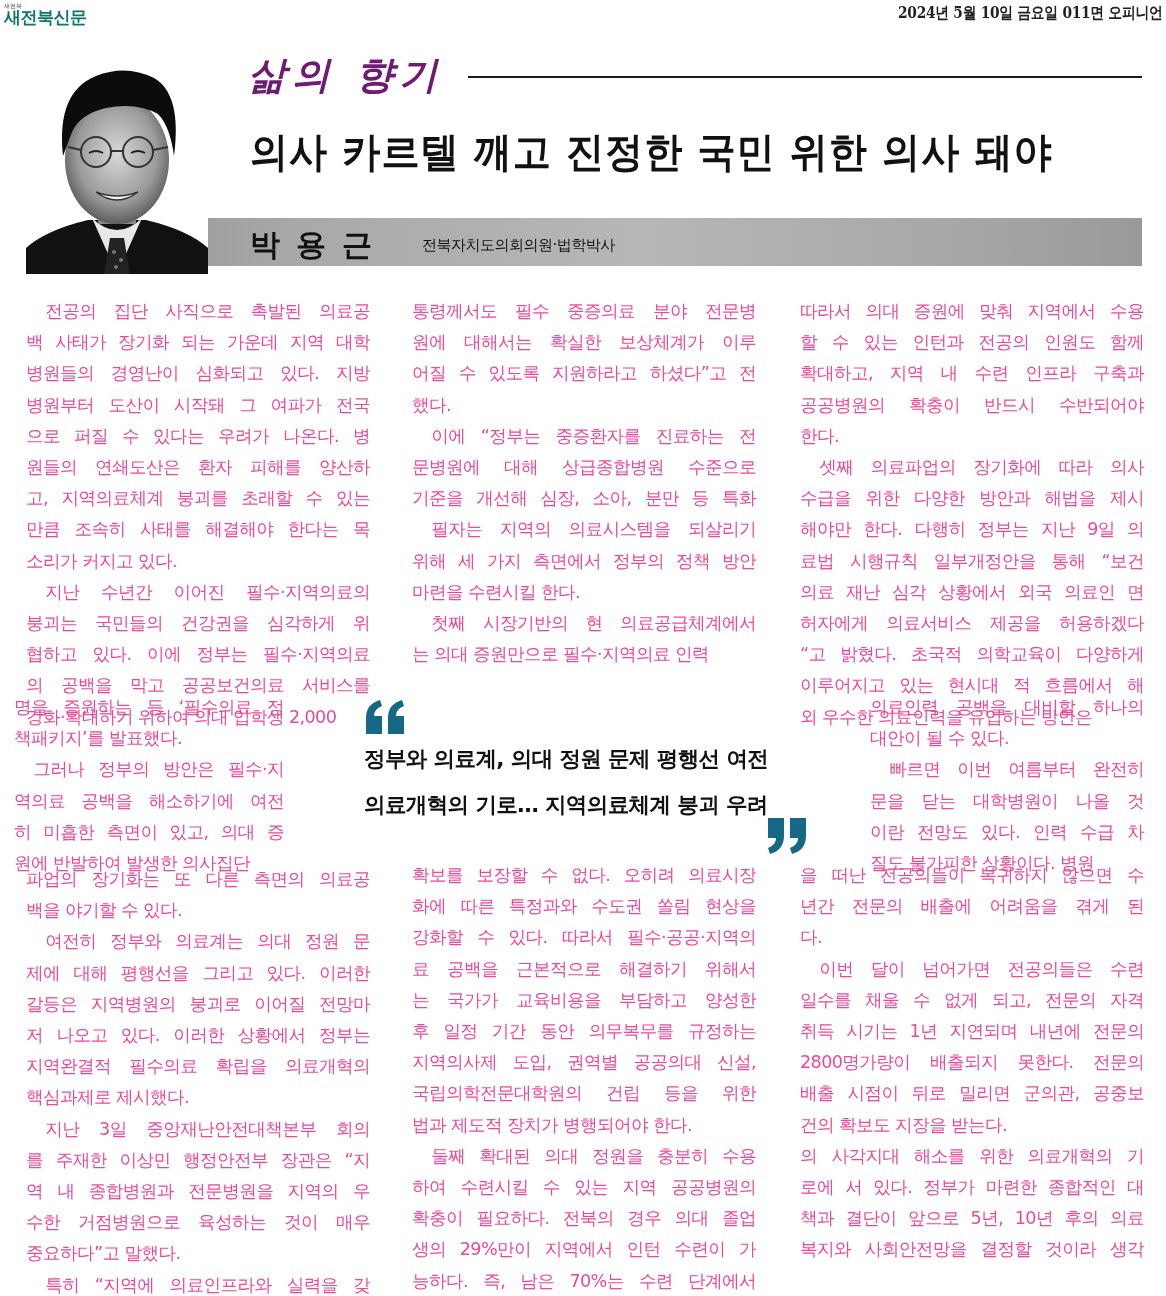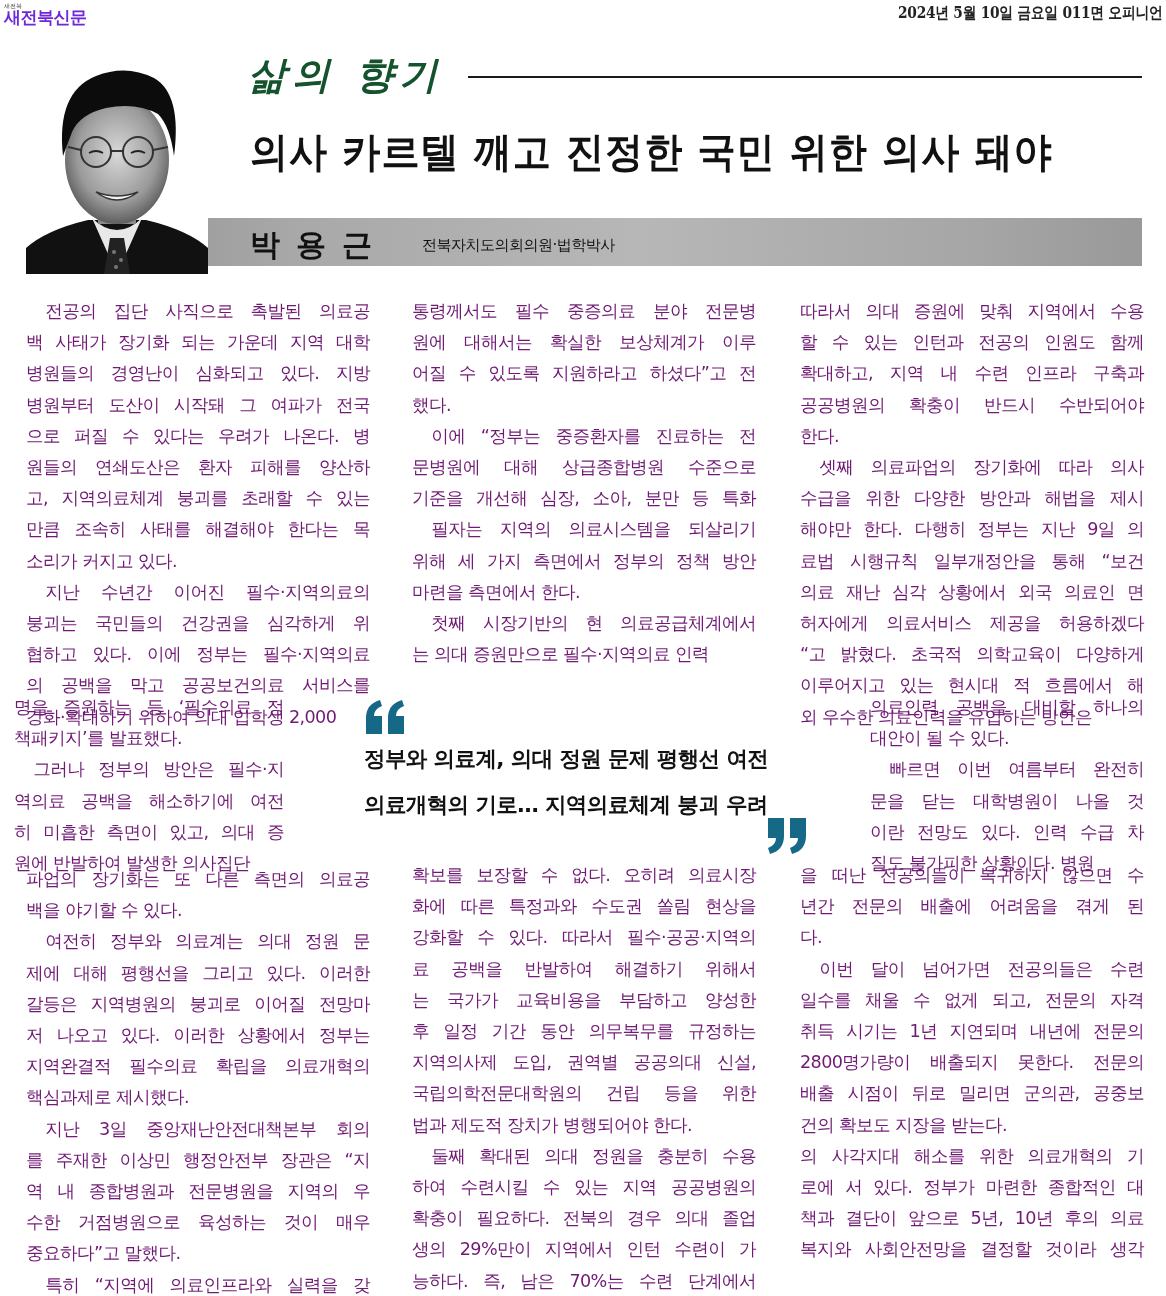--- a/index.html
+++ b/index.html
@@ -3,36 +3,36 @@
 <meta charset="utf-8">
 <style>
   * { box-sizing: border-box; margin: 0; padding: 0; }
   html, body { width: 1166px; height: 1296px; background: #ffffff; overflow: hidden; }
   body { position: relative; font-family: "DejaVu Sans", "Liberation Sans", sans-serif; color: #111; }
 
   
   .masthead { position: absolute; left: 0; top: 0; width: 1166px; height: 30px; }
   .logo { position: absolute; left: 4px; top: 2px; width: 90px; height: 26px; }
   .logo-mark { position: absolute; left: 0; top: 0; font-size: 6px; color: #444; line-height: 7px; }
-  .logo-text { position: absolute; left: 0; top: 5px; font-size: 17px; font-weight: bold; color: #6d28d9; letter-spacing: -0.5px; line-height: 20px; font-family: "DejaVu Sans", sans-serif; }
+  .logo-text { position: absolute; left: 0; top: 5px; font-size: 17px; font-weight: bold; color: #0f766e; letter-spacing: -0.5px; line-height: 20px; font-family: "DejaVu Sans", sans-serif; }
   .edition { position: absolute; right: 4px; top: 3px; font-family: "DejaVu Serif", "Liberation Serif", serif; font-size: 16px; font-weight: bold; color: #222; letter-spacing: -0.3px; line-height: 20px; transform: scaleX(0.86); transform-origin: right center; white-space: nowrap; }
 
   
   .header { position: absolute; left: 0; top: 38px; width: 1166px; height: 240px; }
   .portrait { position: absolute; left: 26px; top: 14px; width: 182px; height: 222px; overflow: hidden; }
-  .series { position: absolute; left: 248px; top: 14px; font-size: 38px; font-weight: bold; font-style: italic; color: #14532d; letter-spacing: 6px; line-height: 46px; font-family: "DejaVu Serif", serif; }
+  .series { position: absolute; left: 248px; top: 14px; font-size: 38px; font-weight: bold; font-style: italic; color: #701a75; letter-spacing: 6px; line-height: 46px; font-family: "DejaVu Serif", serif; }
   .series-rule { position: absolute; left: 468px; top: 38px; width: 674px; height: 2px; background: #1a1a1a; }
   .headline { position: absolute; left: 250px; top: 86px; font-size: 41px; font-weight: bold; color: #111; line-height: 56px; letter-spacing: 1px; white-space: nowrap; transform: scaleX(0.93); transform-origin: left center; }
   .byline-bar { position: absolute; left: 26px; top: 180px; width: 1116px; height: 48px;
      background: linear-gradient(90deg, #8f8f8f 0%, #a9a9a9 25%, #b7b7b7 55%, #a6a6a6 85%, #999 100%); }
   .author { position: absolute; left: 224px; top: 4px; font-size: 30px; font-weight: bold; color: #111; letter-spacing: 16px; line-height: 46px; }
   .author-title { position: absolute; left: 396px; top: 14px; font-size: 15px; font-weight: normal; color: #111; letter-spacing: -0.5px; line-height: 26px; }
 
   
-  .col { position: absolute; font-family: "DejaVu Sans", "Liberation Sans", sans-serif; font-size: 17.6px; line-height: 31.2px; color: #701a75; text-align: justify; letter-spacing: -0.6px; }
+  .col { position: absolute; font-family: "DejaVu Sans", "Liberation Sans", sans-serif; font-size: 17.6px; line-height: 31.2px; color: #ec4899; text-align: justify; letter-spacing: -0.6px; }
   .line { display: block; white-space: nowrap; text-align-last: justify; text-align: justify; }
   .line.last { text-align-last: left; }
   .col1 { left: 26px; top: 296px; width: 344px; }
   .col2 { left: 412px; top: 296px; width: 344px; }
   .col3 { left: 800px; top: 296px; width: 344px; }
   .col2b { left: 412px; top: 860px; width: 344px; }
   .col3b { left: 870px; top: 692px; width: 274px; }
   .col3c { left: 800px; top: 860px; width: 344px; }
   .col1b { left: 14px; top: 692px; width: 270px; }
   .col1c { left: 26px; top: 864px; width: 344px; }
@@ -182,33 +182,33 @@
       <span class="line last">했다.</span>
     </div>
     <div>
       <span class="line indent">이에 “정부는 중증환자를 진료하는 전</span>
       <span class="line">문병원에 대해 상급종합병원 수준으로</span>
       <span class="line">기준을 개선해 심장, 소아, 분만 등 특화</span>
     </div>
     <div>
       <span class="line indent">필자는 지역의 의료시스템을 되살리기</span>
       <span class="line">위해 세 가지 측면에서 정부의 정책 방안</span>
-      <span class="line last">마련을 측면에서 한다.</span>
+      <span class="line last">마련을 수련시킬 한다.</span>
     </div>
     <div>
       <span class="line indent">첫째 시장기반의 현 의료공급체계에서</span>
       <span class="line last">는 의대 증원만으로 필수·지역의료 인력</span>
     </div>
   </div>
 <div class="col col2b">
     <div>
       <span class="line">확보를 보장할 수 없다. 오히려 의료시장</span>
       <span class="line">화에 따른 특정과와 수도권 쏠림 현상을</span>
       <span class="line">강화할 수 있다. 따라서 필수·공공·지역의</span>
-      <span class="line">료 공백을 반발하여 해결하기 위해서</span>
+      <span class="line">료 공백을 근본적으로 해결하기 위해서</span>
       <span class="line">는 국가가 교육비용을 부담하고 양성한</span>
       <span class="line">후 일정 기간 동안 의무복무를 규정하는</span>
       <span class="line">지역의사제 도입, 권역별 공공의대 신설,</span>
       <span class="line">국립의학전문대학원의 건립 등을 위한</span>
       <span class="line last">법과 제도적 장치가 병행되어야 한다.</span>
     </div>
     <div>
       <span class="line indent">둘째 확대된 의대 정원을 충분히 수용</span>
       <span class="line">하여 수련시킬 수 있는 지역 공공병원의</span>
       <span class="line">확충이 필요하다. 전북의 경우 의대 졸업</span>

